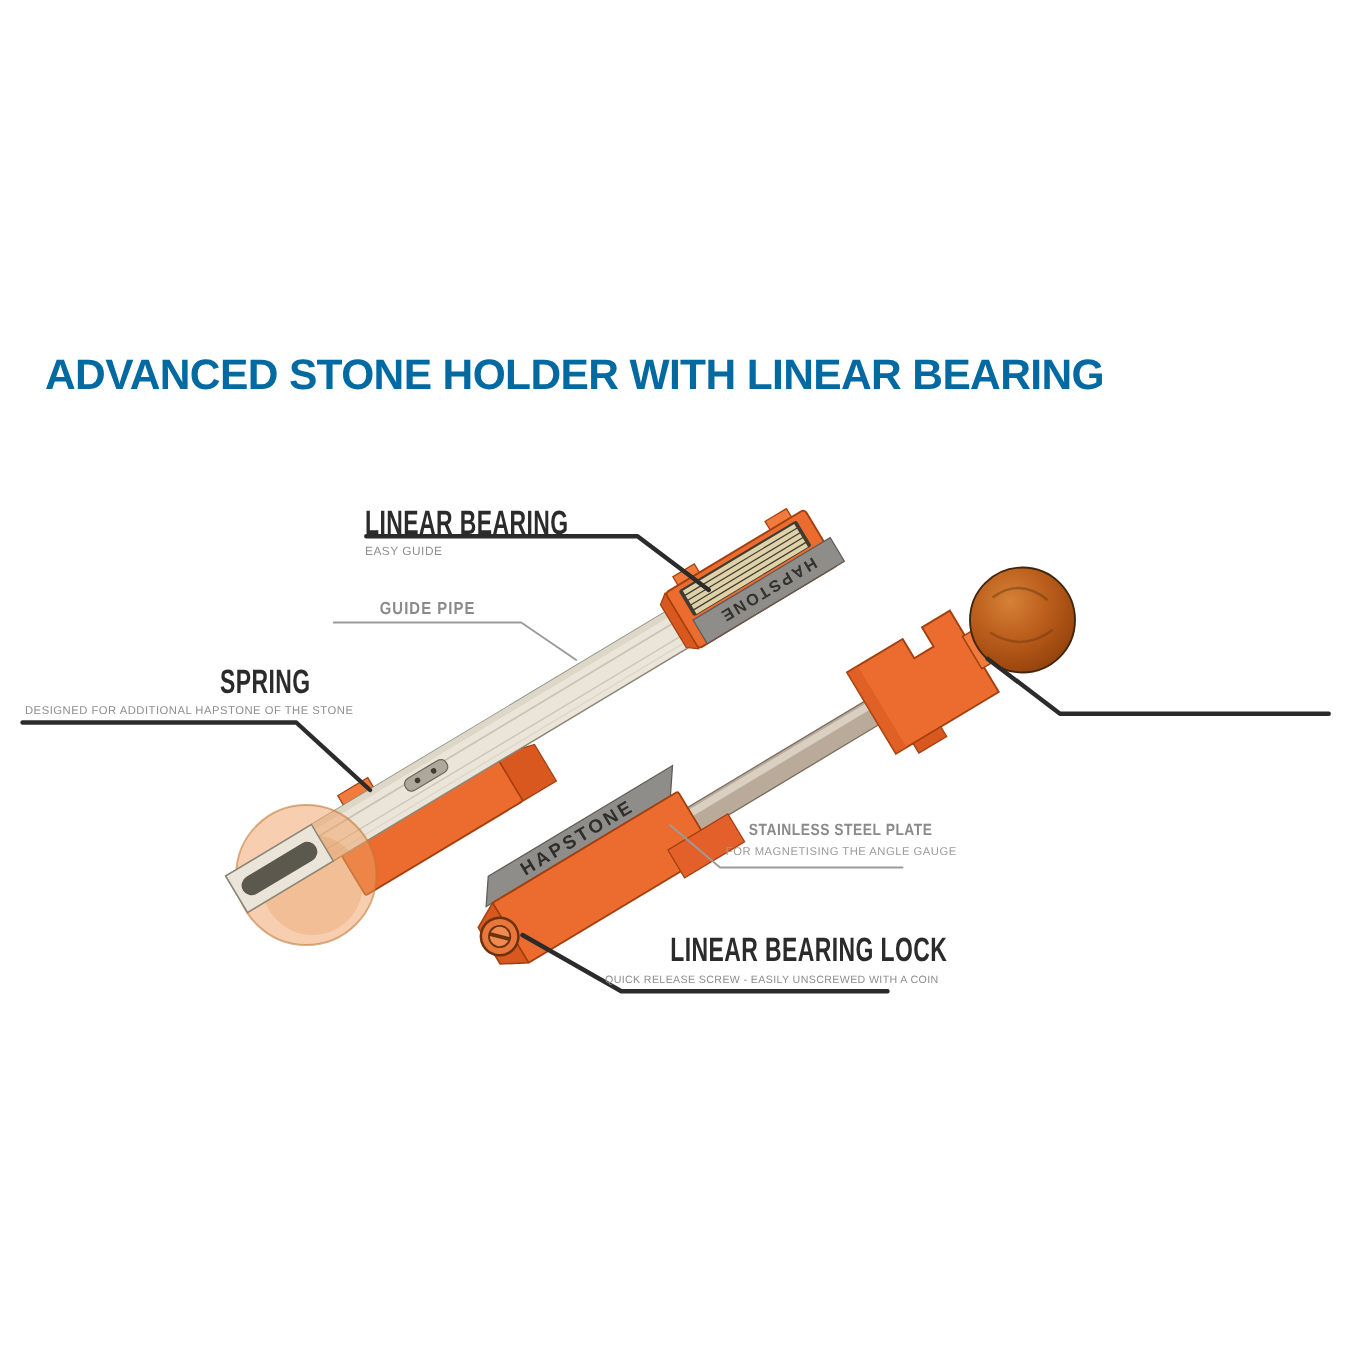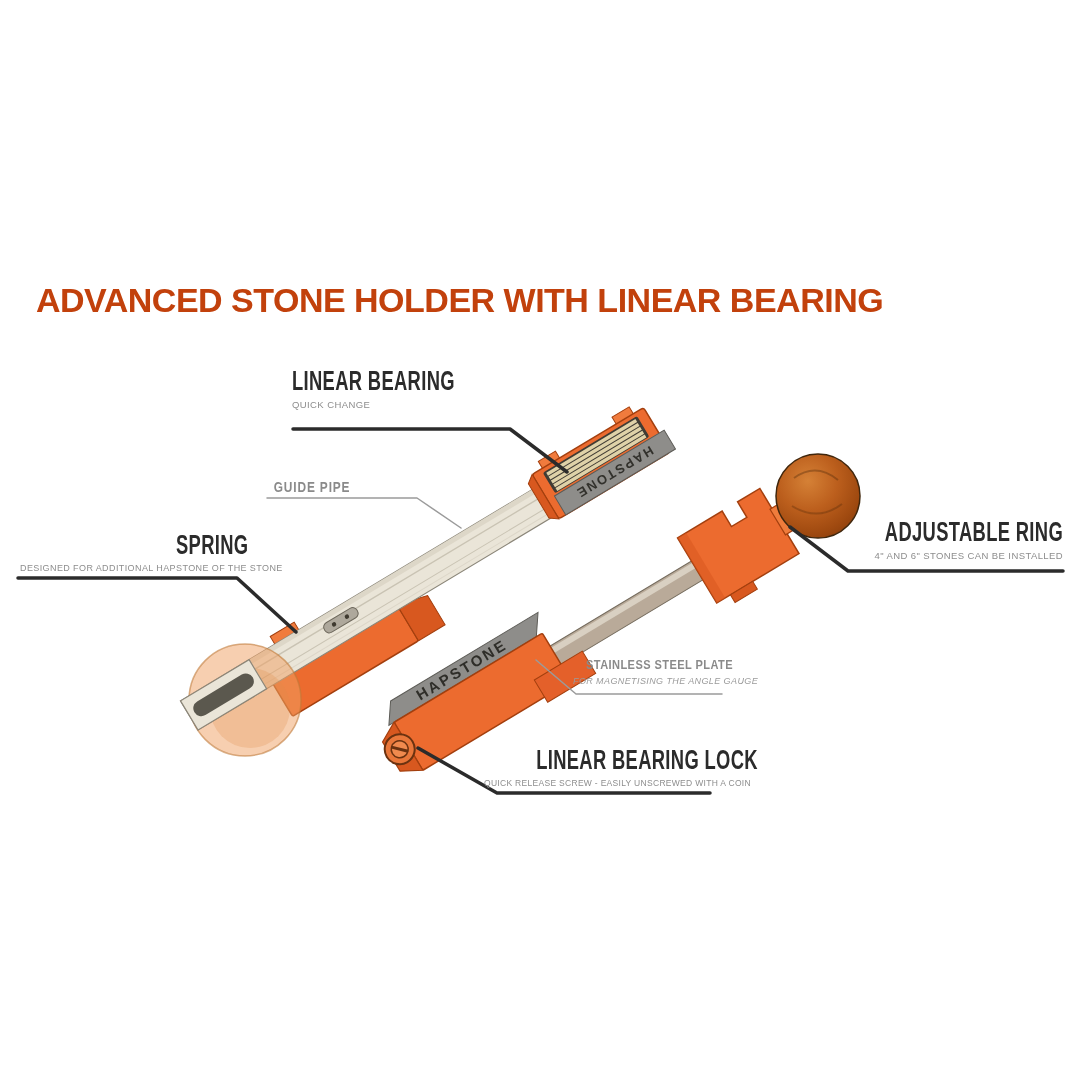--- a/index.html
+++ b/index.html
@@ -1,39 +1,39 @@
 <!DOCTYPE html>
 <html><head>
 <meta charset="utf-8">
 <style>
   html,body{margin:0;padding:0;background:#ffffff;}
   #stage{position:relative;width:1080px;height:1080px;background:#ffffff;overflow:hidden;
          font-family:"Liberation Sans",sans-serif;}
   #art{position:absolute;left:0;top:0;width:1080px;height:1080px;}
 
   .page-title{position:absolute;left:36px;top:283px;font-size:34px;font-weight:bold;
-              color:#c2410c;letter-spacing:-0.5px;white-space:nowrap;line-height:1.05;}
+              color:#0369a1;letter-spacing:-0.5px;white-space:nowrap;line-height:1.05;}
 
   .callout{position:absolute;line-height:1;}
   .callout .main{display:inline-block;font-weight:bold;font-size:27px;color:#2b2b2b;
                  white-space:nowrap;transform:scaleX(0.68);transform-origin:left center;
                  letter-spacing:0.5px;line-height:1;}
   .callout .sub{font-size:9.5px;color:#8d8d8d;letter-spacing:0.4px;margin-top:4px;
                 white-space:nowrap;line-height:1.2;}
   .callout.align-right{text-align:right;}
   .callout.align-right .main{transform-origin:right center;}
   .callout.align-center{text-align:center;margin-left:12px;}
   .callout.align-center .main{transform-origin:center center;}
 
-  .gray-callout{position:absolute;line-height:1;}
+  .gray-callout{position:absolute;text-align:center;line-height:1;}
   .gray-callout .main{display:inline-block;font-weight:bold;font-size:14px;color:#8a8a8a;
                       letter-spacing:1px;white-space:nowrap;transform:scaleX(0.85);
                       transform-origin:center center;line-height:1;}
   .gray-callout .sub{font-size:9px;color:#9a9a9a;letter-spacing:0.4px;margin-top:4px;
-                     white-space:nowrap;line-height:1.2;font-style:italic;}
+                     white-space:nowrap;line-height:1.2;}
   .sub-small{font-size:10px;letter-spacing:0.8px;}
 </style>
 </head>
 <body>
 
 <div id="stage">
 
   <svg id="art" viewBox="0 0 1080 1080">
     <defs>
       <radialGradient id="ballGrad" cx="38%" cy="32%" r="78%">
@@ -137,38 +137,34 @@
       <path d="M267,498 L417,498 L461,528" stroke="#9b9b9b" stroke-width="1.5"></path>
       <path d="M18,578 L237,578 L296,632" stroke="#2b2b2b" stroke-width="3.5"></path>
       <path d="M790,527 L848,571 L1063,571" stroke="#2b2b2b" stroke-width="3.5"></path>
       <path d="M536,660 L576,694 L722,694" stroke="#9b9b9b" stroke-width="1.5"></path>
       <path d="M418,748 L497,793 L710,793" stroke="#2b2b2b" stroke-width="3.5"></path>
     </g>
   </svg>
 
   <div class="page-title">ADVANCED STONE HOLDER WITH LINEAR BEARING</div>
 
-  <div class="callout" style="left:292px;top:368px;">
+  <div class="callout" style="left:292px;top:405px;">
     <span class="main">LINEAR BEARING</span>
-    <div class="sub sub-small">QUICK CHANGE</div>
+    <div class="sub sub-small">EASY GUIDE</div>
   </div>
 
   <div class="gray-callout" style="left:267px;top:479px;width:150px;">
     <span class="main">GUIDE PIPE</span>
   </div>
 
   <div class="callout" style="left:20px;top:532px;text-align:right;">
     <span class="main">SPRING</span>
     <div class="sub" style="font-size:9px;">DESIGNED FOR ADDITIONAL HAPSTONE OF THE STONE</div>
   </div>
 
-  <div class="callout align-right" style="right:17px;top:519px;">
-    <span class="main">ADJUSTABLE RING</span>
-    <div class="sub">4" AND 6" STONES CAN BE INSTALLED</div>
-  </div>
 
   <div class="gray-callout" style="left:573px;top:656px;width:200px;">
     <span class="main" style="font-size:13px;letter-spacing:0.5px;">STAINLESS STEEL PLATE</span>
     <div class="sub">FOR MAGNETISING THE ANGLE GAUGE</div>
   </div>
 
   <div class="callout align-center" style="left:472px;top:747px;width:240px;">
     <span class="main">LINEAR BEARING LOCK</span>
     <div class="sub" style="font-size:8.5px;letter-spacing:0.3px;">QUICK RELEASE SCREW - EASILY UNSCREWED WITH A COIN</div>
   </div>

